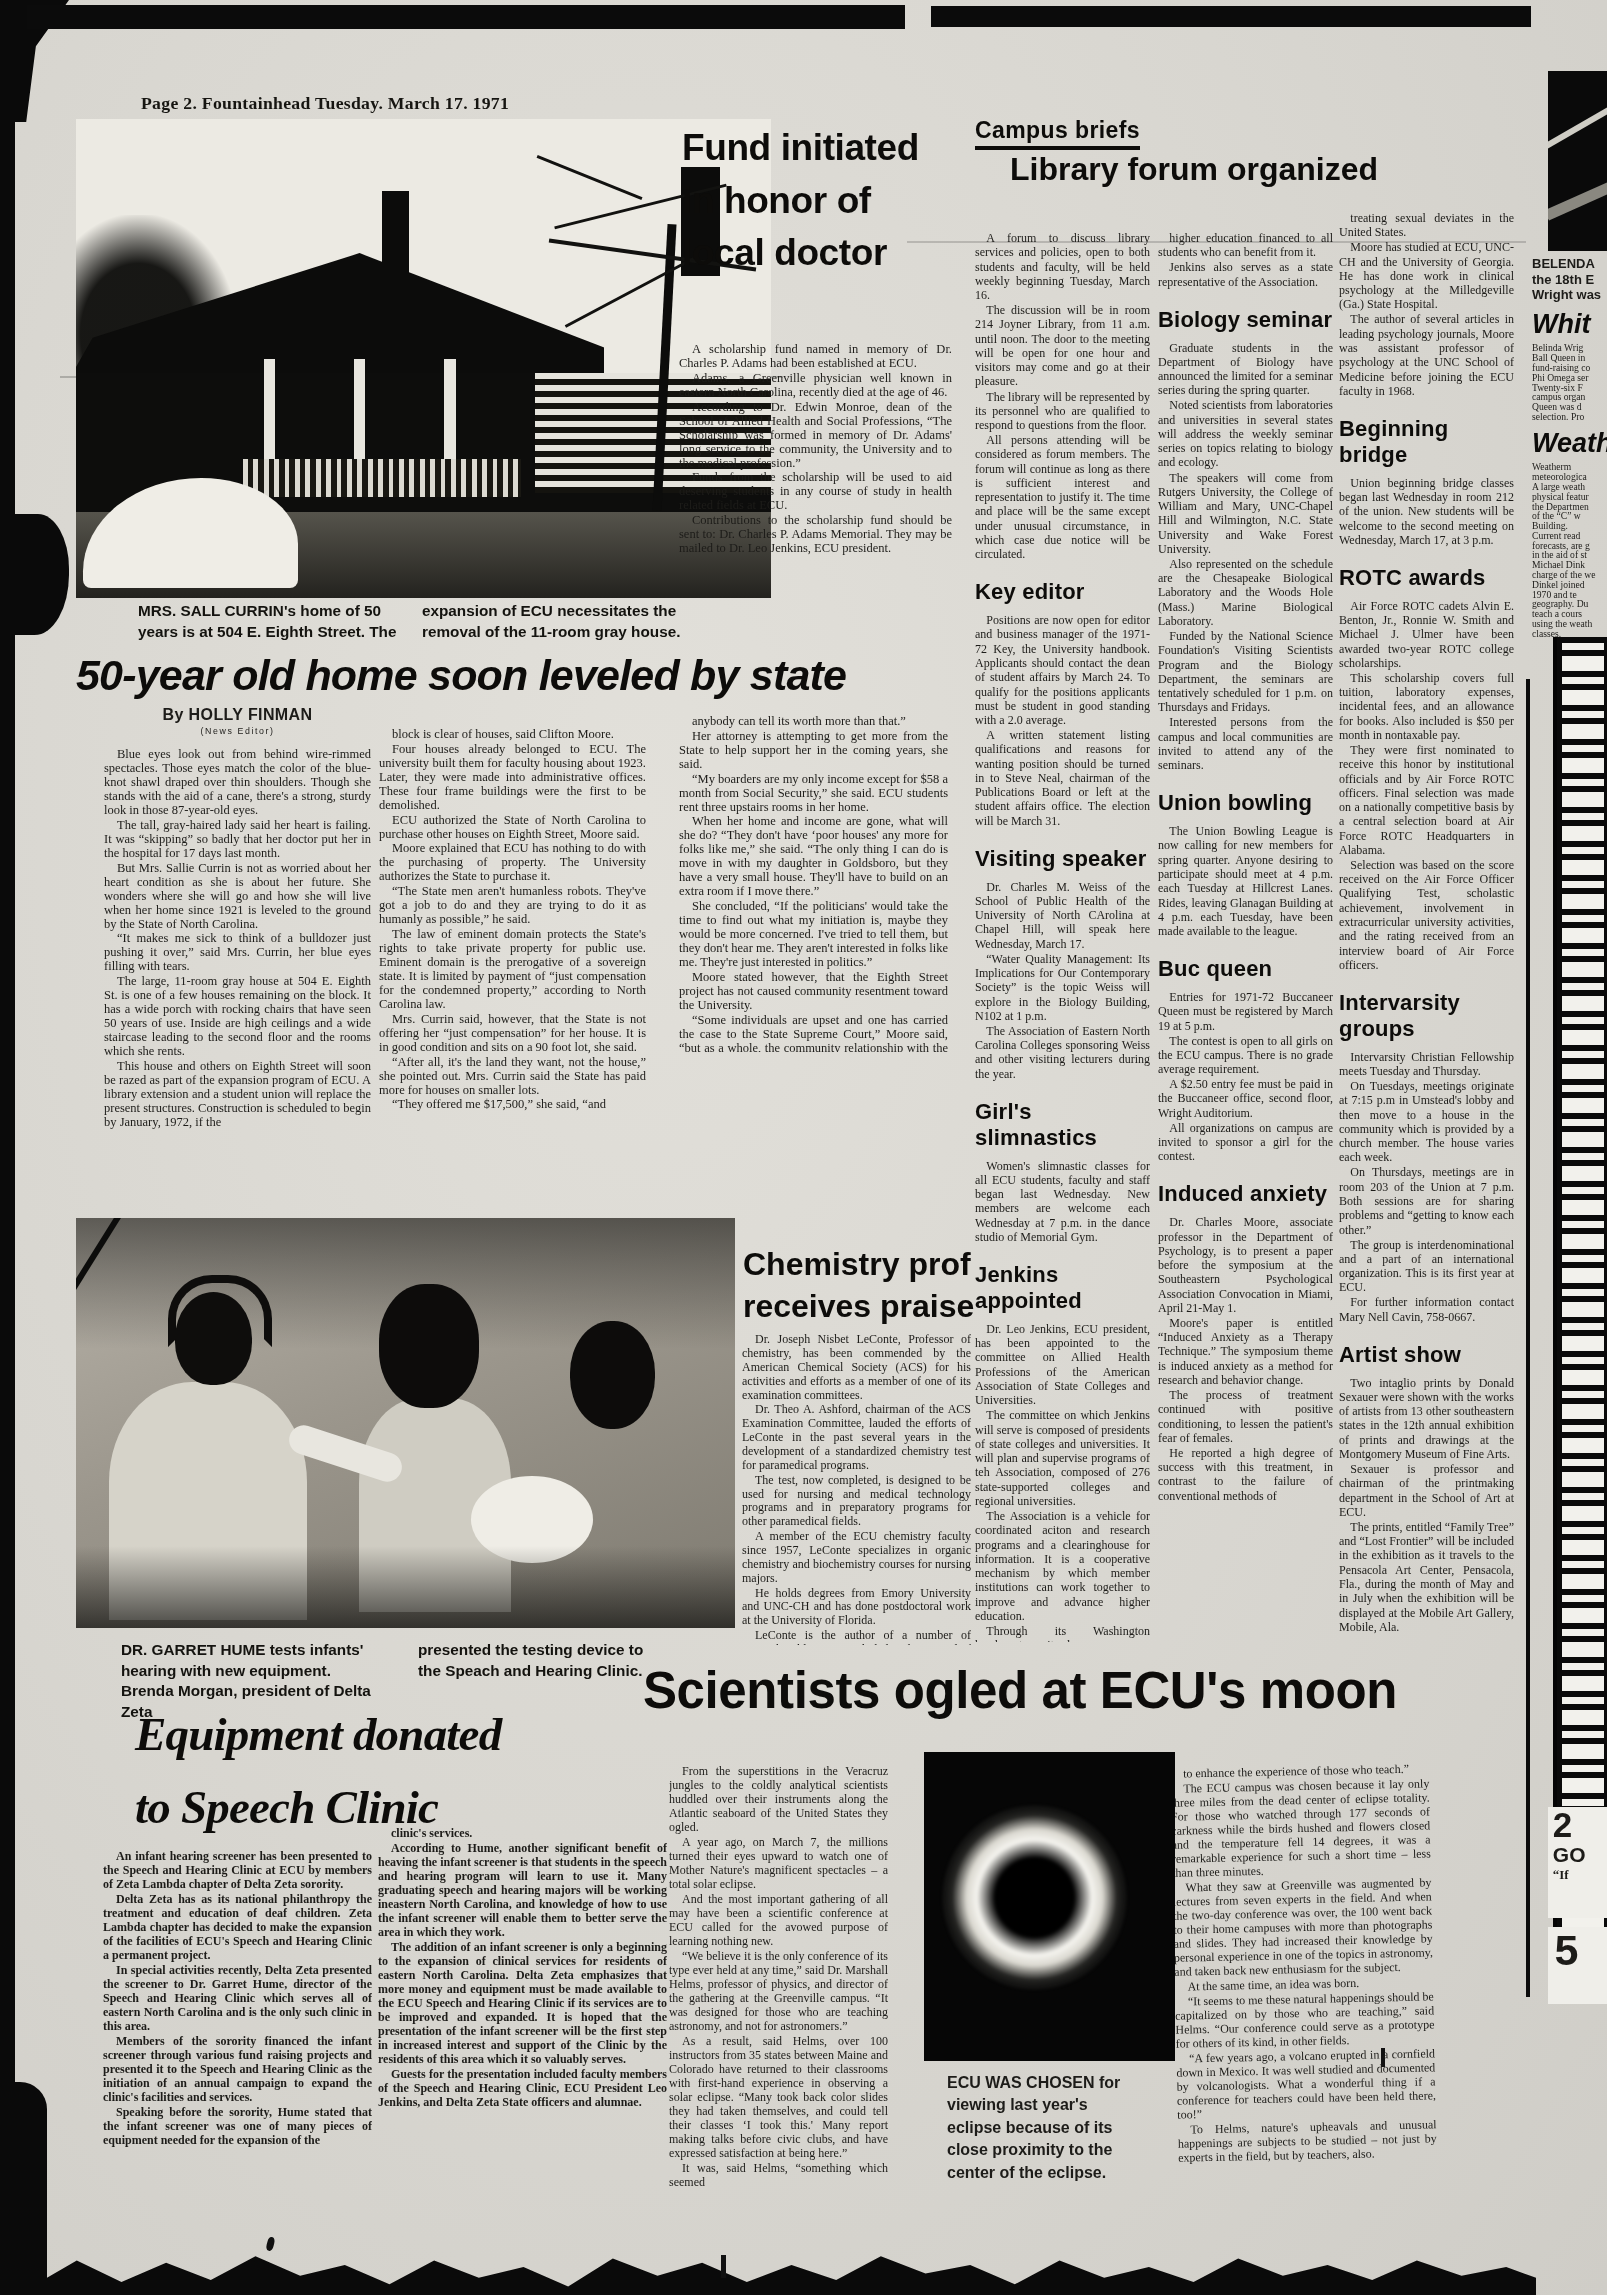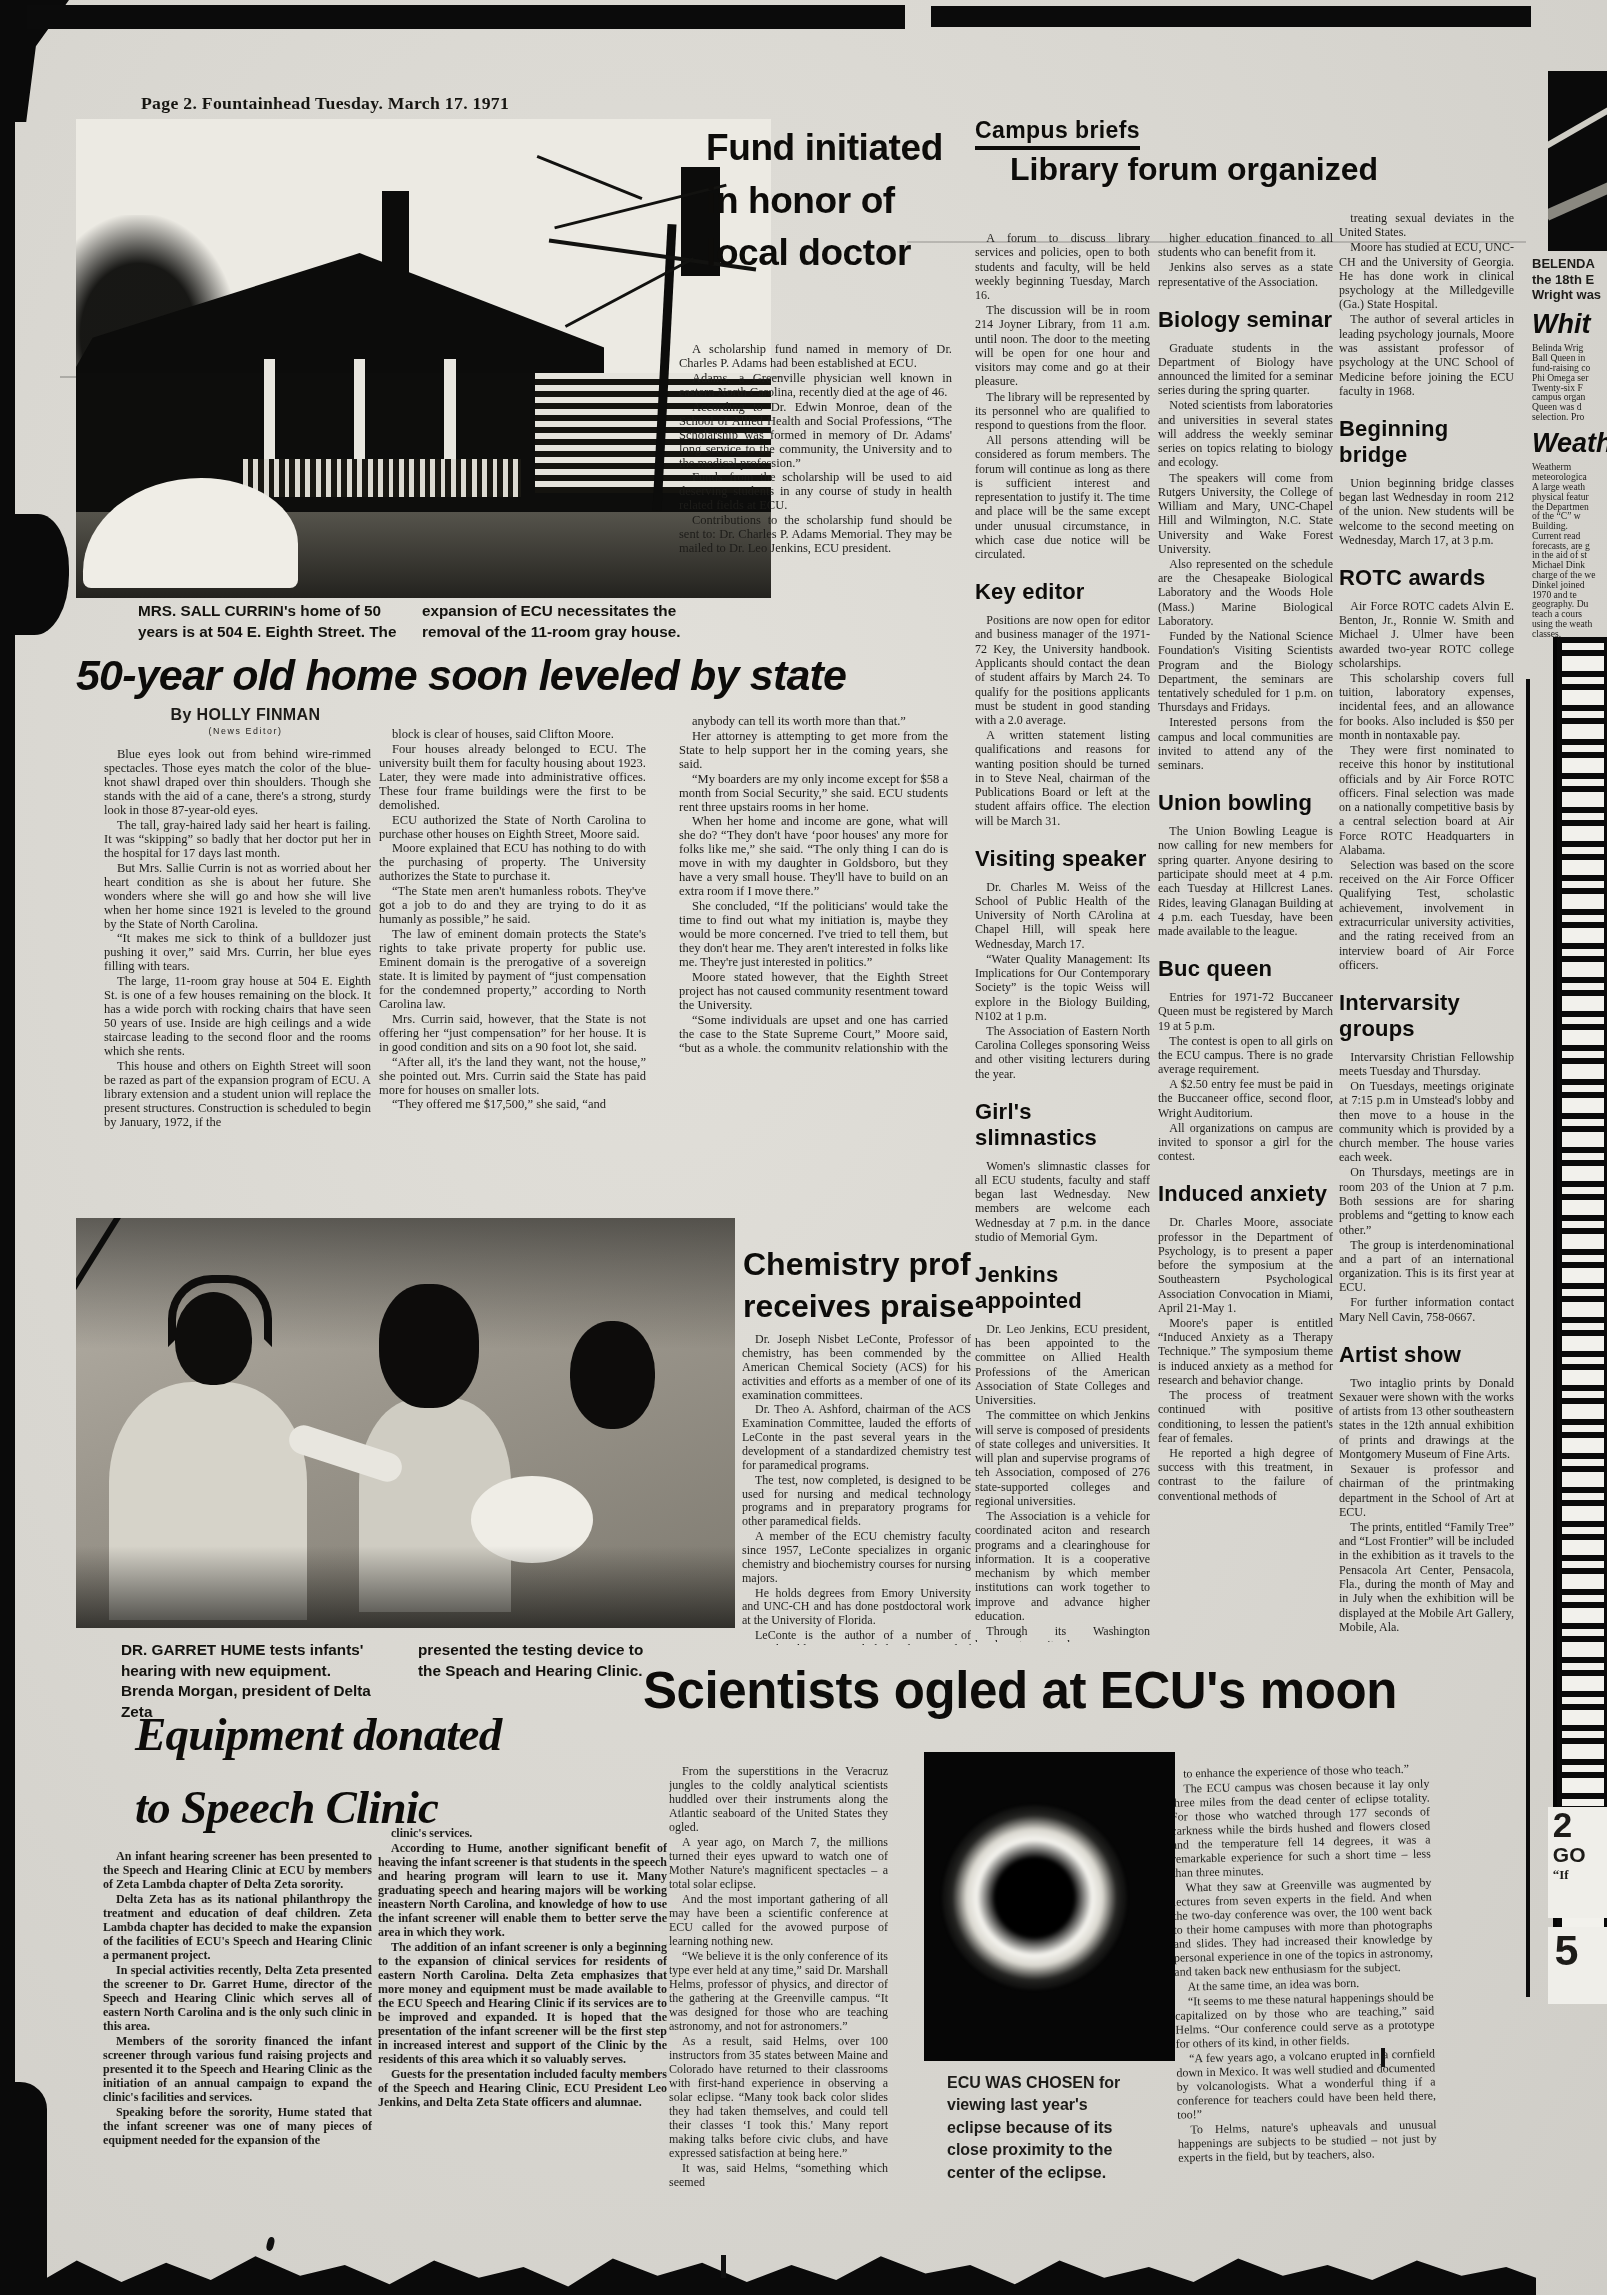--- a/index.html
+++ b/index.html
@@ -54,42 +54,42 @@
   .ph-car { position:absolute; left:1%; top:75%; width:31%; height:23%; background:#efede6;
             border-radius:55% 45% 8px 8px / 85% 60% 8px 8px; }
   .ph-trunk { position:absolute; left:84%; top:22%; width:8.8px; height:60%; background:#0c0c0b; transform:rotate(3deg); }
 
   .cap { font:bold 15.3px/1.35 "Liberation Sans", sans-serif; color:#14130f; }
   .cap-house-l { left:138px; top:601px; width:269px; }
   .cap-house-r { left:422px; top:601px; width:265px; }
 
   
   .hl-fund { left:682px; top:122px; width:277px; font:bold 37px/1.42 "Liberation Sans", sans-serif;
-             letter-spacing:-0.4px; white-space:pre-line; color:#0d0c0a;padding-left:24px; }
+             letter-spacing:-0.4px; white-space:pre-line; color:#0d0c0a; }
   .fund-body { left:679px; top:342px; width:273px; height:235px; overflow:hidden; }
 
   
   .para { margin:0 0 0.8px 0; text-indent:13px; text-align:justify; font-size:12.5px; line-height:1.12; }
   .colblock { overflow:hidden; }
 
   
   .briefs-label { left:975px; top:117px; font:bold 23px "Liberation Sans", sans-serif; letter-spacing:0.4px;
                   color:#0d0c0a; border-bottom:4px solid #0d0c0a; padding-bottom:1.6px; }
   .hl-library { left:1010px; top:151px; font:bold 32px "Liberation Sans", sans-serif; white-space:nowrap; color:#0d0c0a; }
   .bcol { width:175px; overflow:hidden; }
   .bcol-a { left:975px; top:231px; height:1411px; }
   .bcol-b { left:1158px; top:231px; height:1416px; }
   .bcol-c { left:1339px; top:211px; height:1447px; }
   .bcol .para { font-size:12px; line-height:1.19; text-indent:11.3px; }
   .bh { font:bold 22px "Liberation Sans", sans-serif; letter-spacing:0.2px; margin:17.7px 0 8px 0; color:#0d0c0a; }
 
   
   .hl-home { left:76px; top:651px; width:828px; font:italic bold 43px "Liberation Sans", sans-serif;
              letter-spacing:-0.8px; white-space:nowrap; color:#0d0c0a; }
-  .byline { left:112px; top:706px; width:267px; text-align:center; }
+  .byline { left:104px; top:706px; width:267px; text-align:center; }
   .byline-name { font:bold 16px "Liberation Sans", sans-serif; letter-spacing:0.4px; }
   .byline-title { font:8.8px "Liberation Sans", sans-serif; letter-spacing:1.6px; margin-top:1.6px; }
   .home-c1 { left:104px; top:747px; width:267px; height:462px; }
   .home-c2 { left:379px; top:727px; width:267px; height:482px; }
   .home-c3 { left:679px; top:714px; width:269px; height:338px; }
 
   
   .hl-chem { left:743px; top:1244px; width:241px; font:bold 32px/1.3 "Liberation Sans", sans-serif;
              white-space:pre-line; color:#0d0c0a; }
   .chem-body { left:742px; top:1333px; width:229px; height:312px; }

